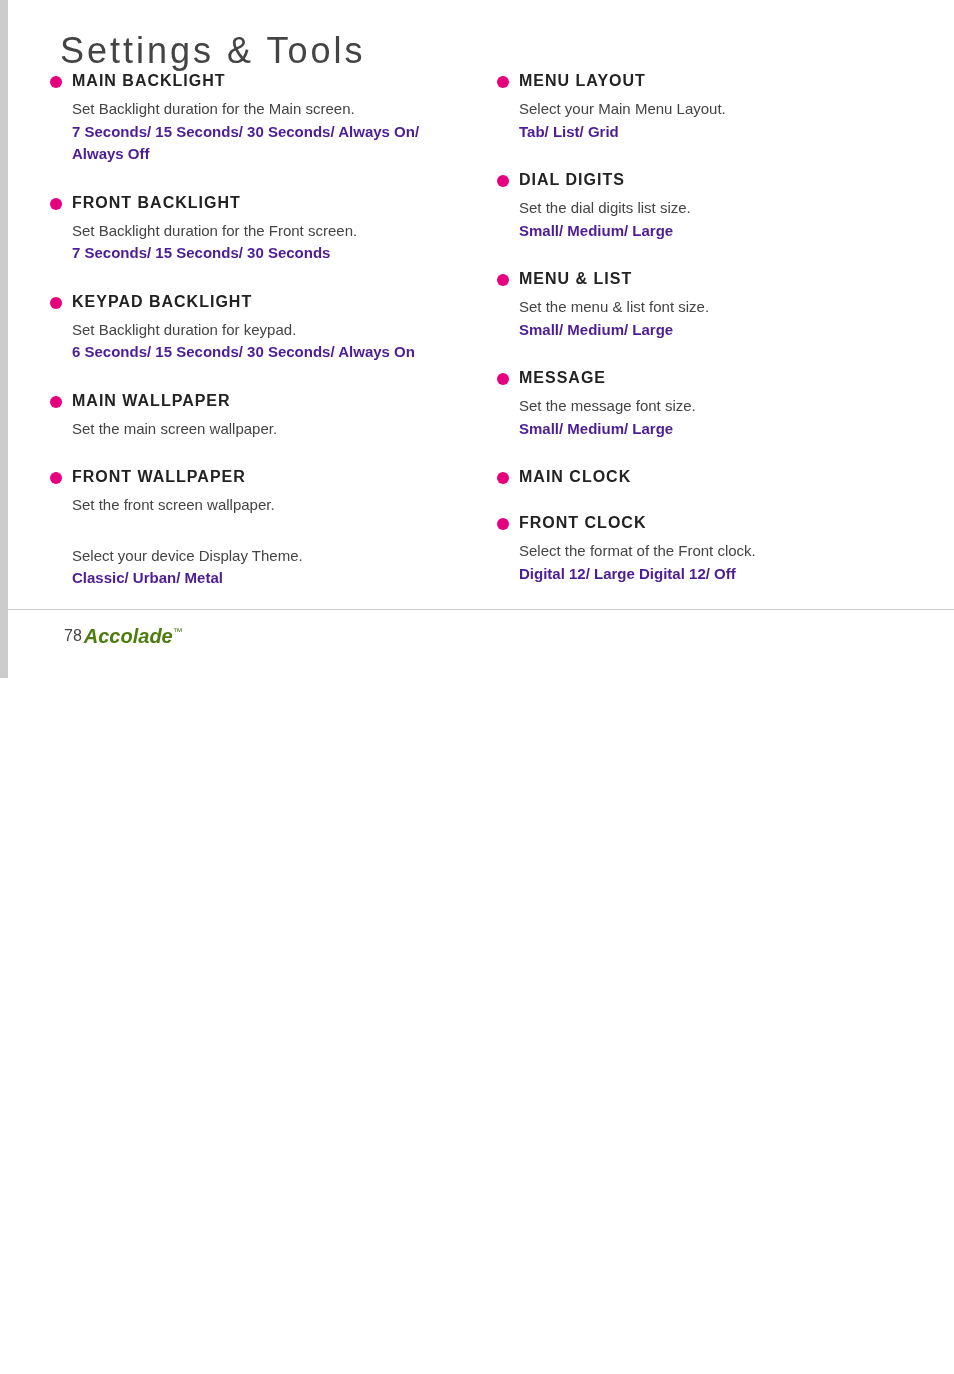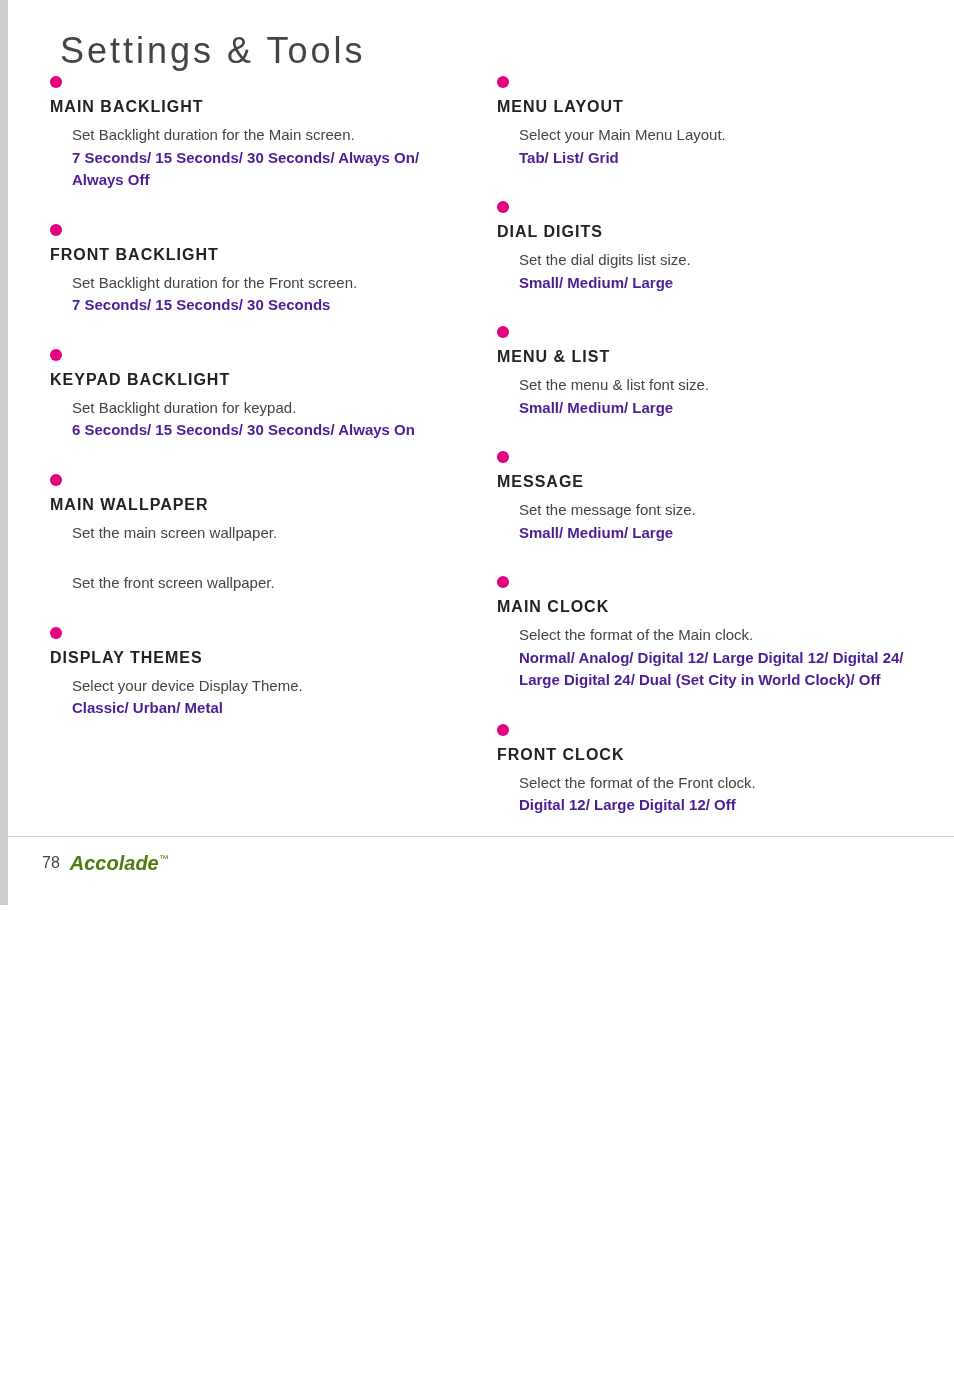--- a/index.html
+++ b/index.html
@@ -50,21 +50,20 @@
 
     .setting-item {
       margin-bottom: 28px;
     }
 
     .setting-header {
       display: flex;
       align-items: flex-start;
       gap: 10px;
       margin-bottom: 8px;
-      flex-direction: column;
     }
 
     .bullet {
       width: 12px;
       height: 12px;
       background: #e6007e;
       border-radius: 50%;
       flex-shrink: 0;
       margin-top: 4px;
     }
@@ -93,24 +92,24 @@
       font-weight: 700;
       color: #4c1d95;
     }
 
     .footer {
       position: absolute;
       bottom: 30px;
       left: 0;
       right: 0;
       border-top: 1px solid #cccccc;
-      padding: 15px 50px 0 42px;
+      padding: 15px 50px 0 64px;
       display: flex;
       align-items: center;
-      gap: 10px;
+      gap: 2px;
     }
 
     .footer-page-number {
       font-size: 16px;
       color: #444444;
     }
 
     .footer-brand {
       font-size: 20px;
       font-weight: 700;
@@ -156,27 +155,27 @@
           <div class="setting-body"><span class="setting-description">Set Backlight duration for keypad.</span><br><span class="setting-options">6 Seconds/ 15 Seconds/ 30 Seconds/ Always On</span></div>
         </div>
         <div class="setting-item">
           <div class="setting-header">
             <div class="bullet"></div>
             <span class="setting-title">MAIN WALLPAPER</span>
           </div>
           <div class="setting-body"><span class="setting-description">Set the main screen wallpaper.</span></div>
         </div>
         <div class="setting-item">
+          <div class="setting-header">
+            <div class="bullet"></div>
+            <span class="setting-title">FRONT WALLPAPER</span>
+          </div>
           <div class="setting-body"><span class="setting-description">Set the front screen wallpaper.</span></div>
         </div>
         <div class="setting-item">
-          <div class="setting-header">
-            <div class="bullet"></div>
-            <span class="setting-title">DISPLAY THEMES</span>
-          </div>
           <div class="setting-body"><span class="setting-description">Select your device Display Theme.</span><br><span class="setting-options">Classic/ Urban/ Metal</span></div>
         </div>
       </div>
 
     <div class="column" id="right-col">
         <div class="setting-item">
           <div class="setting-header">
             <div class="bullet"></div>
             <span class="setting-title">MENU LAYOUT</span>
           </div>
@@ -201,21 +200,20 @@
             <div class="bullet"></div>
             <span class="setting-title">MESSAGE</span>
           </div>
           <div class="setting-body"><span class="setting-description">Set the message font size.</span><br><span class="setting-options">Small/ Medium/ Large</span></div>
         </div>
         <div class="setting-item">
           <div class="setting-header">
             <div class="bullet"></div>
             <span class="setting-title">MAIN CLOCK</span>
           </div>
-          <div class="setting-body"><span class="setting-description">Select the format of the Main clock.</span><br><span class="setting-options">Normal/ Analog/ Digital 12/ Large Digital 12/ Digital 24/ Large Digital 24/ Dual (Set City in World Clock)/ Off</span></div>
         </div>
         <div class="setting-item">
           <div class="setting-header">
             <div class="bullet"></div>
             <span class="setting-title">FRONT CLOCK</span>
           </div>
           <div class="setting-body"><span class="setting-description">Select the format of the Front clock.</span><br><span class="setting-options">Digital 12/ Large Digital 12/ Off</span></div>
         </div>
       </div>
 

